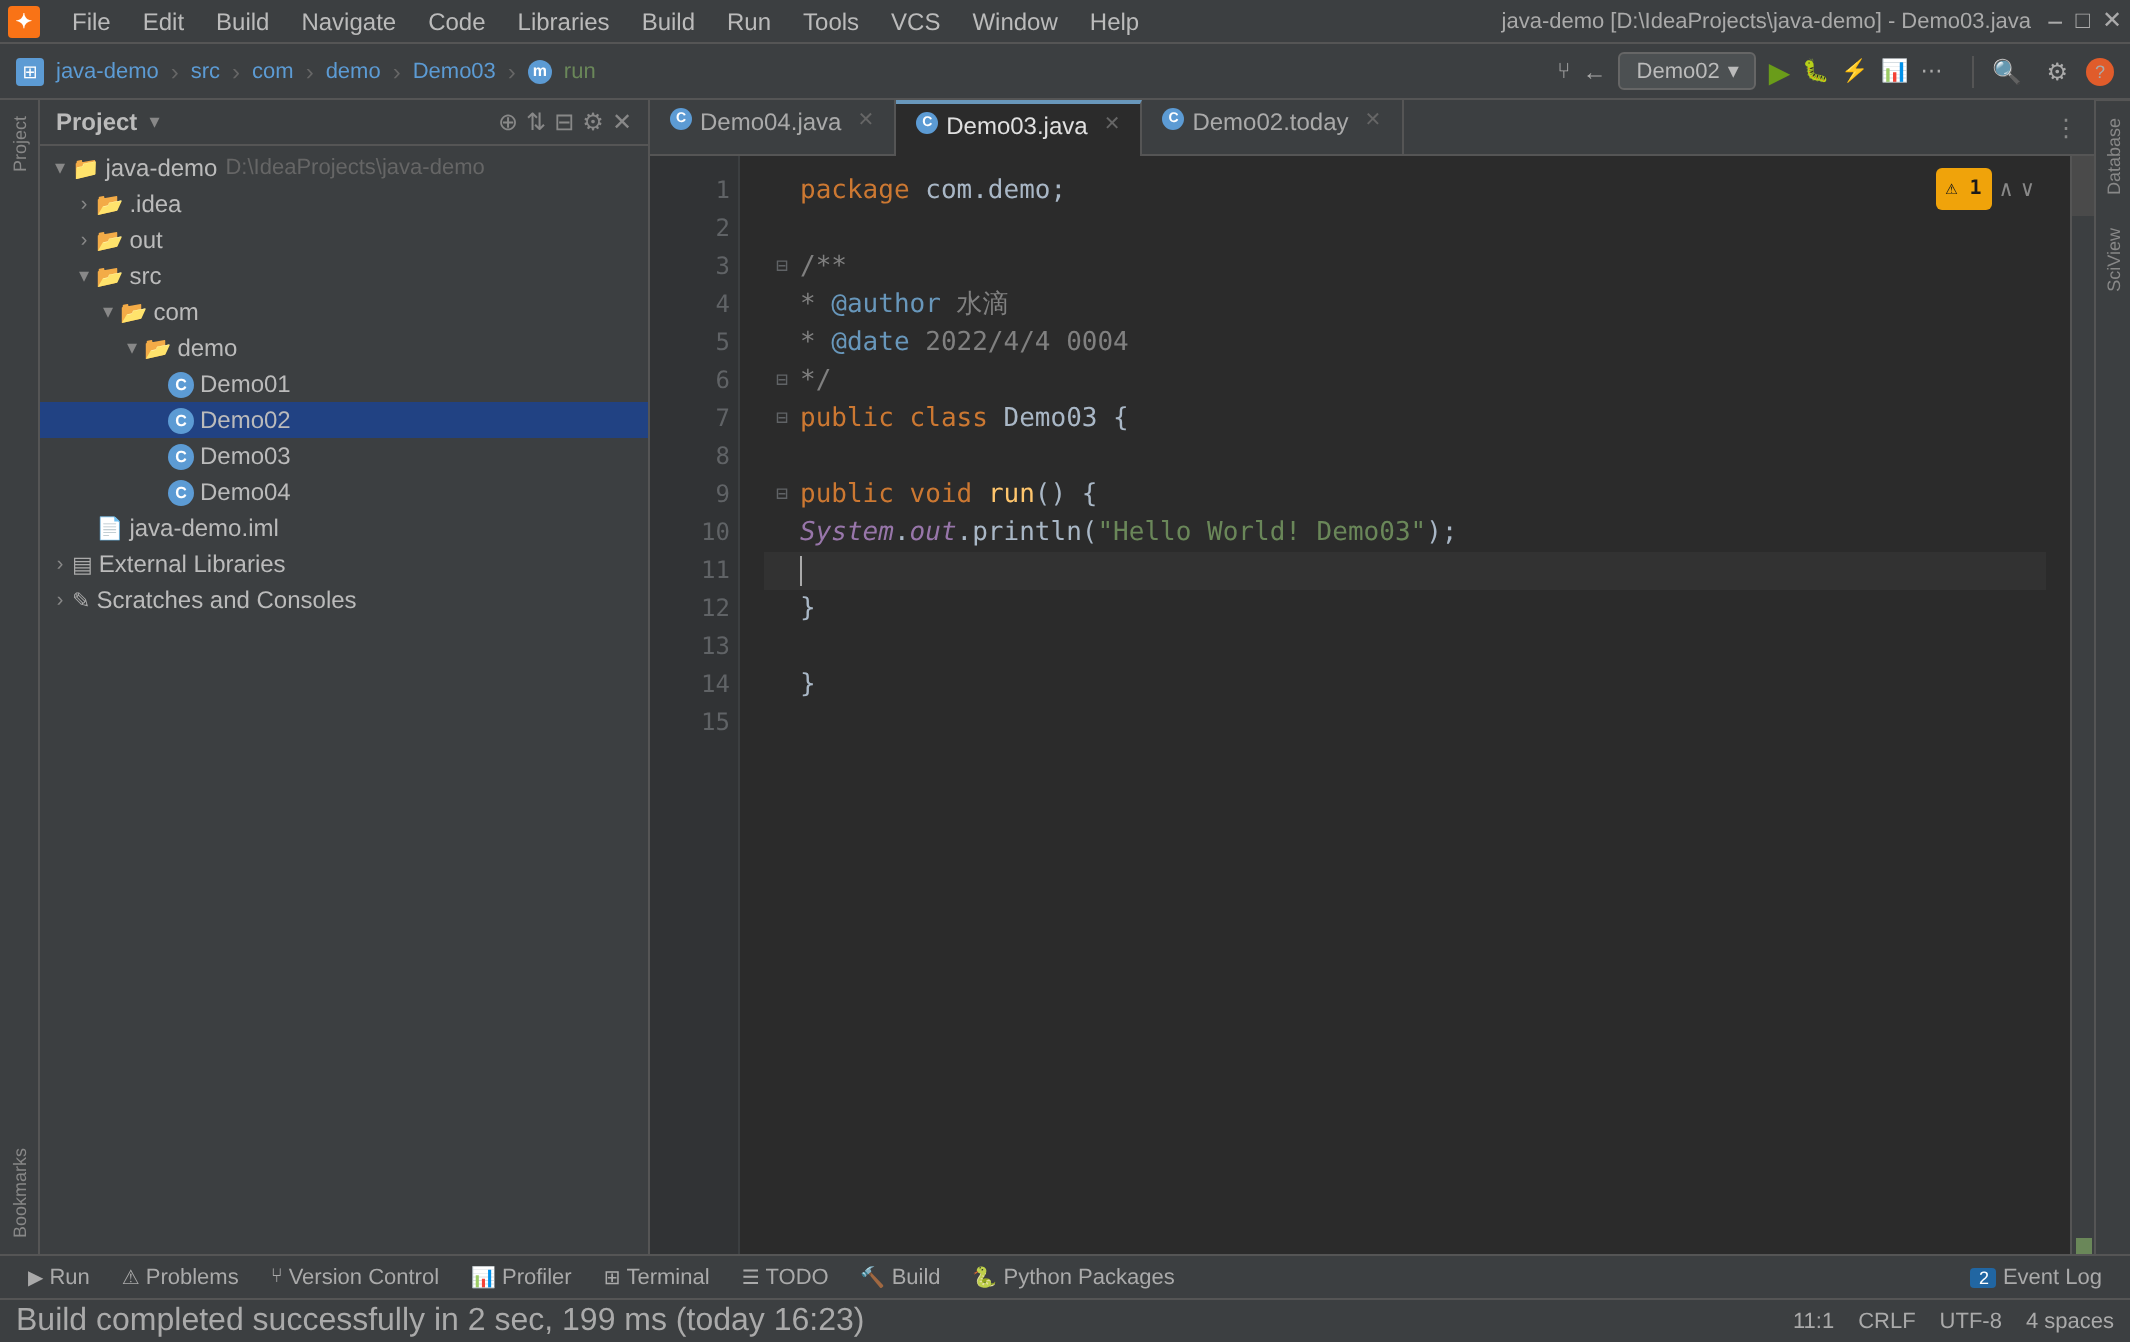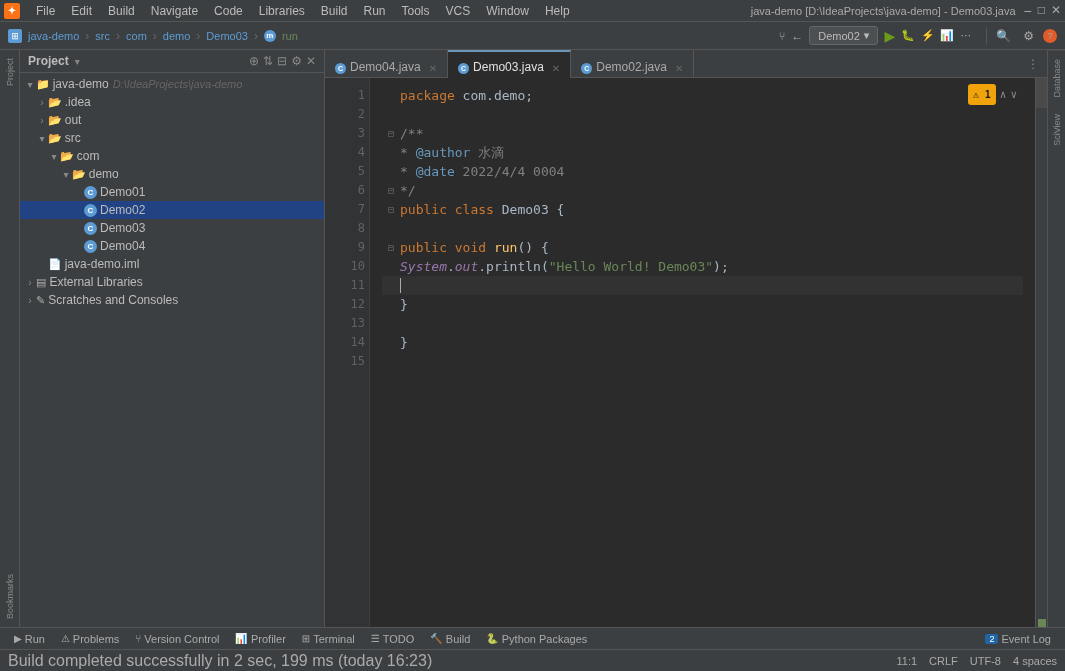--- a/index.html
+++ b/index.html
@@ -35,28 +35,28 @@
 
     .file-tree { flex: 1; overflow-y: auto; padding: 2px 0; }
     .tree-item { display: flex; align-items: center; padding: 2px 0; cursor: pointer; }
     .tree-item.selected { background: #214283; }
     .tree-item .indent { display: inline-block; }
     .tree-item .arrow { color: #888; font-size: 10px; width: 12px; text-align: center; }
     .tree-item .folder-icon { color: #d4a843; font-size: 11px; margin-right: 3px; }
     .tree-item .java-icon { background: #5c9bd4; color: #fff; font-size: 8px; font-weight: bold; width: 13px; height: 13px; display: inline-flex; align-items: center; justify-content: center; border-radius: 50%; margin-right: 3px; }
     .tree-item .file-icon { color: #888; font-size: 11px; margin-right: 3px; }
     .tree-item .label { font-size: 12px; color: #bbb; }
-    .tree-item .path { font-size: 11px; color: #666; margin-left: 4px; font-style: italic; }
+    .tree-item .path { font-size: 11px; color: #666; margin-left: 4px; }
 
     
     #editor-area { flex: 1; display: flex; flex-direction: column; }
 
     
     #tabs { background: #3c3f41; display: flex; align-items: center; border-bottom: 1px solid #555; height: 28px; }
-    .tab { display: flex; align-items: flex-end; padding: 4px 10px; border-right: 1px solid #555; cursor: pointer; font-size: 12px; color: #aaa; gap: 4px; height: 28px; }
+    .tab { display: flex; align-items: flex-start; padding: 4px 10px; border-right: 1px solid #555; cursor: pointer; font-size: 12px; color: #aaa; gap: 4px; height: 28px; }
     .tab.active { background: #2b2b2b; color: #e0e0e0; border-top: 2px solid #6897bb; }
     .tab .tab-icon { font-size: 10px; }
     .tab .tab-close { color: #666; font-size: 10px; margin-left: 4px; }
     #tabs .more-icon { margin-left: auto; padding: 0 8px; color: #888; cursor: pointer; }
 
     
     #code-editor { flex: 1; display: flex; background: #2b2b2b; overflow: hidden; position: relative; }
     #line-numbers { width: 45px; background: #313335; color: #606366; font-size: 12px; font-family: 'Consolas', monospace; padding: 8px 4px; text-align: right; border-right: 1px solid #3c3f41; line-height: 19px; user-select: none; }
     #code-content { flex: 1; padding: 8px 12px; font-size: 13px; font-family: 'Consolas', monospace; line-height: 19px; overflow: auto; position: relative; }
     .code-line { display: flex; align-items: flex-start; min-height: 19px; }
@@ -264,21 +264,21 @@
         <span>Demo04.java</span>
         <span class="tab-close">✕</span>
       </div>
       <div class="tab active">
         <span class="tab-icon" style="background:#5c9bd4; color:#fff; font-size:7px; font-weight:bold; width:11px; height:11px; border-radius:50%; display:inline-flex; align-items:center; justify-content:center;">C</span>
         <span>Demo03.java</span>
         <span class="tab-close">✕</span>
       </div>
       <div class="tab">
         <span class="tab-icon" style="background:#5c9bd4; color:#fff; font-size:7px; font-weight:bold; width:11px; height:11px; border-radius:50%; display:inline-flex; align-items:center; justify-content:center;">C</span>
-        <span>Demo02.java</span>
+        <span>Demo02.today</span>
         <span class="tab-close">✕</span>
       </div>
       <div class="more-icon">⋮</div>
     </div>
 
     <div id="code-editor">
       <div id="line-numbers">
         <div>1</div>
         <div>2</div>
         <div>3</div>

